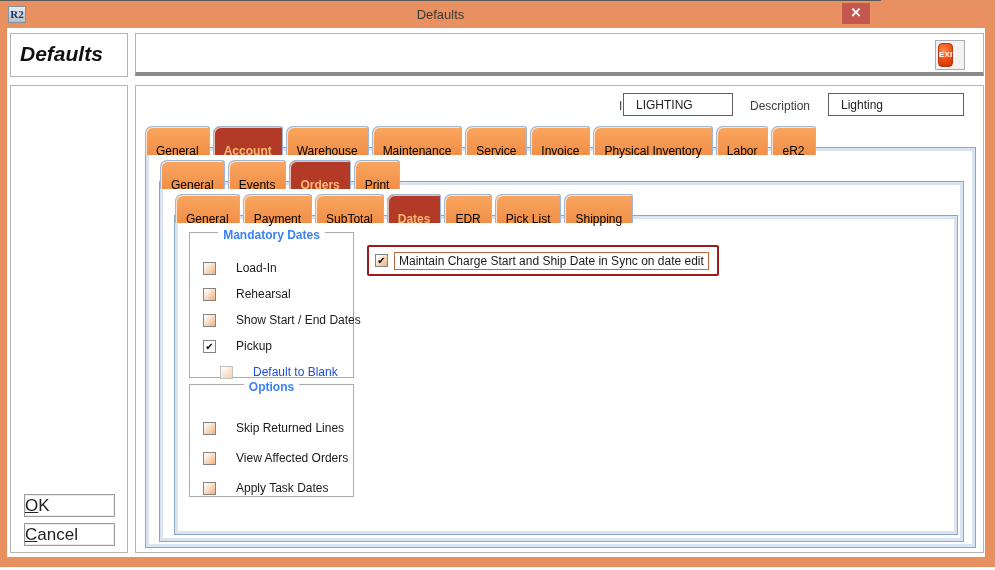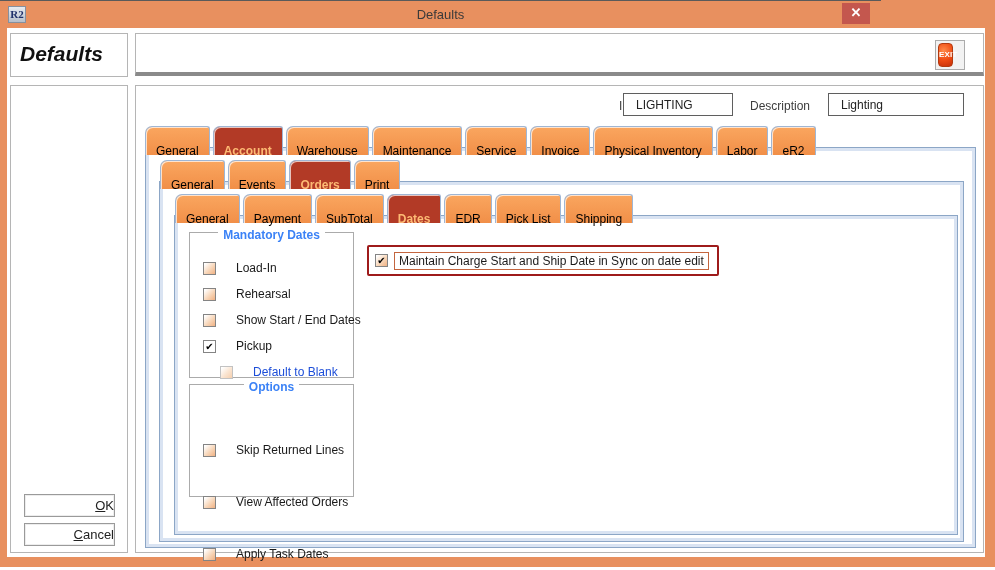--- a/index.html
+++ b/index.html
@@ -8,21 +8,21 @@
   .titlebar{position:absolute;left:0;top:0;width:881px;height:28px;background:#E8905F;border-top:1px solid #5a5a5a;box-sizing:border-box;}
   .app-icon{position:absolute;left:8px;top:5px;width:18px;height:17px;background:linear-gradient(180deg,#e7ebf1,#b6bfcb);border:1px solid #86909f;box-sizing:border-box;font-family:"Liberation Serif",serif;font-size:11px;font-weight:bold;color:#20316b;text-align:center;line-height:15px;}
   .title-text{position:absolute;left:0;right:0;top:6px;text-align:center;font-size:13px;color:#3a3a3a;}
   .close-btn{position:absolute;right:11px;top:2px;width:28px;height:21px;background:#C4574E;color:#fff;font-size:13px;font-weight:bold;text-align:center;line-height:20px;cursor:pointer;}
   .client{position:absolute;left:7px;top:28px;width:978px;height:529px;background:#fff;}
   .bottom-strip{position:absolute;left:0;top:567px;width:995px;height:3px;background:#fff;}
 
   .heading-box{position:absolute;left:3px;top:5px;width:118px;height:44px;border:1px solid #b5b5b5;box-sizing:border-box;}
   .heading-box span{position:absolute;left:9px;top:8px;font-size:21px;font-weight:bold;font-style:italic;color:#111;}
   .left-panel{position:absolute;left:3px;top:57px;width:118px;height:468px;border:1px solid #b5b5b5;box-sizing:border-box;}
-  .btn{position:absolute;left:13px;width:91px;height:23px;background:#fff;border:1px solid #9a9a9a;box-shadow:inset 0 0 0 1px #ededed;font-size:13px;color:#222;text-align:right;line-height:21px;box-sizing:border-box;cursor:pointer;}
+  .btn{position:absolute;left:13px;width:91px;height:23px;background:#fff;border:1px solid #9a9a9a;box-shadow:inset 0 0 0 1px #ededed;font-size:17px;color:#222;text-align:left;line-height:21px;box-sizing:border-box;cursor:pointer;}
   .btn::first-letter{text-decoration:underline;}
   .btn.ok{top:408px;}
   .btn.cancel{top:437px;}
 
   .top-bar{position:absolute;left:128px;top:5px;width:849px;height:43px;border:1px solid #b5b5b5;border-bottom:4px solid #8a8a8a;box-sizing:border-box;background:#fff;}
   .exit-frame{position:absolute;right:18px;top:6px;width:30px;height:30px;border:1px solid #ababab;box-sizing:border-box;background:#f2f2f2;}
   .exit-btn{position:absolute;left:2px;top:2px;width:15px;height:24px;border-radius:4px;background:radial-gradient(circle at 35% 30%,#ff8a4a,#ef4a12 55%,#c52f08);border:1px solid #b23a10;box-sizing:border-box;color:#fff;font-size:8px;font-weight:bold;text-align:center;line-height:22px;letter-spacing:.2px;cursor:pointer;}
 
   .content-box{position:absolute;left:128px;top:57px;width:849px;height:468px;border:1px solid #b5b5b5;box-sizing:border-box;}
   .fldlabel{position:absolute;font-size:12px;color:#3d3d3d;}
@@ -42,21 +42,21 @@
   #tabrow2{left:14px;top:12px;}
   #orders-panel{left:13px;top:33px;width:805px;height:361px;}
   #tabrow3{left:15px;top:12px;}
   #dates-panel{left:14px;top:33px;width:784px;height:320px;}
 
   .groupbox{position:absolute;border:1px solid #ababab;box-sizing:border-box;}
   .legend{position:absolute;top:-8px;left:0;right:0;text-align:center;pointer-events:none;}
   .legend span{background:#fff;padding:0 5px;font-size:12px;font-weight:bold;color:#3b82f6;}
   #mandatory-box{left:14px;top:16px;width:165px;height:146px;padding-top:16px;box-sizing:border-box;}
   #options-box{left:14px;top:168px;width:165px;height:113px;padding-top:20px;box-sizing:border-box;}
-  #options-box .cbrow{height:30px;margin-top:22px;}
+  #options-box .cbrow{height:30px;}
 
   .cbrow{display:flex;align-items:flex-end;height:26px;padding-left:13px;gap:20px;cursor:pointer;}
   .cbrow.indent{padding-left:30px;}
   .cb{width:13px;height:13px;box-sizing:border-box;border:1px solid #848484;background:linear-gradient(135deg,#ffffff 8%,#F8D7BA 55%,#F0B183 100%);font-size:10px;line-height:11px;text-align:center;color:#000;flex:0 0 13px;}
   .cb.checked{background:#fff;}
   .cb.peach{background:linear-gradient(135deg,#ffffff 8%,#F8D7BA 55%,#F0B183 100%);}
   .cbl{font-size:12px;color:#1a1a1a;white-space:nowrap;}
   .cbrow.disabled{cursor:default;}
   .cbrow.disabled .cb{border-color:#c2c2c2;background:linear-gradient(135deg,#ffffff 8%,#FAE4D0 55%,#F5CFAE 100%);}
   .cbrow.disabled .cbl{color:#1d4ed8;margin-top:10px;}

